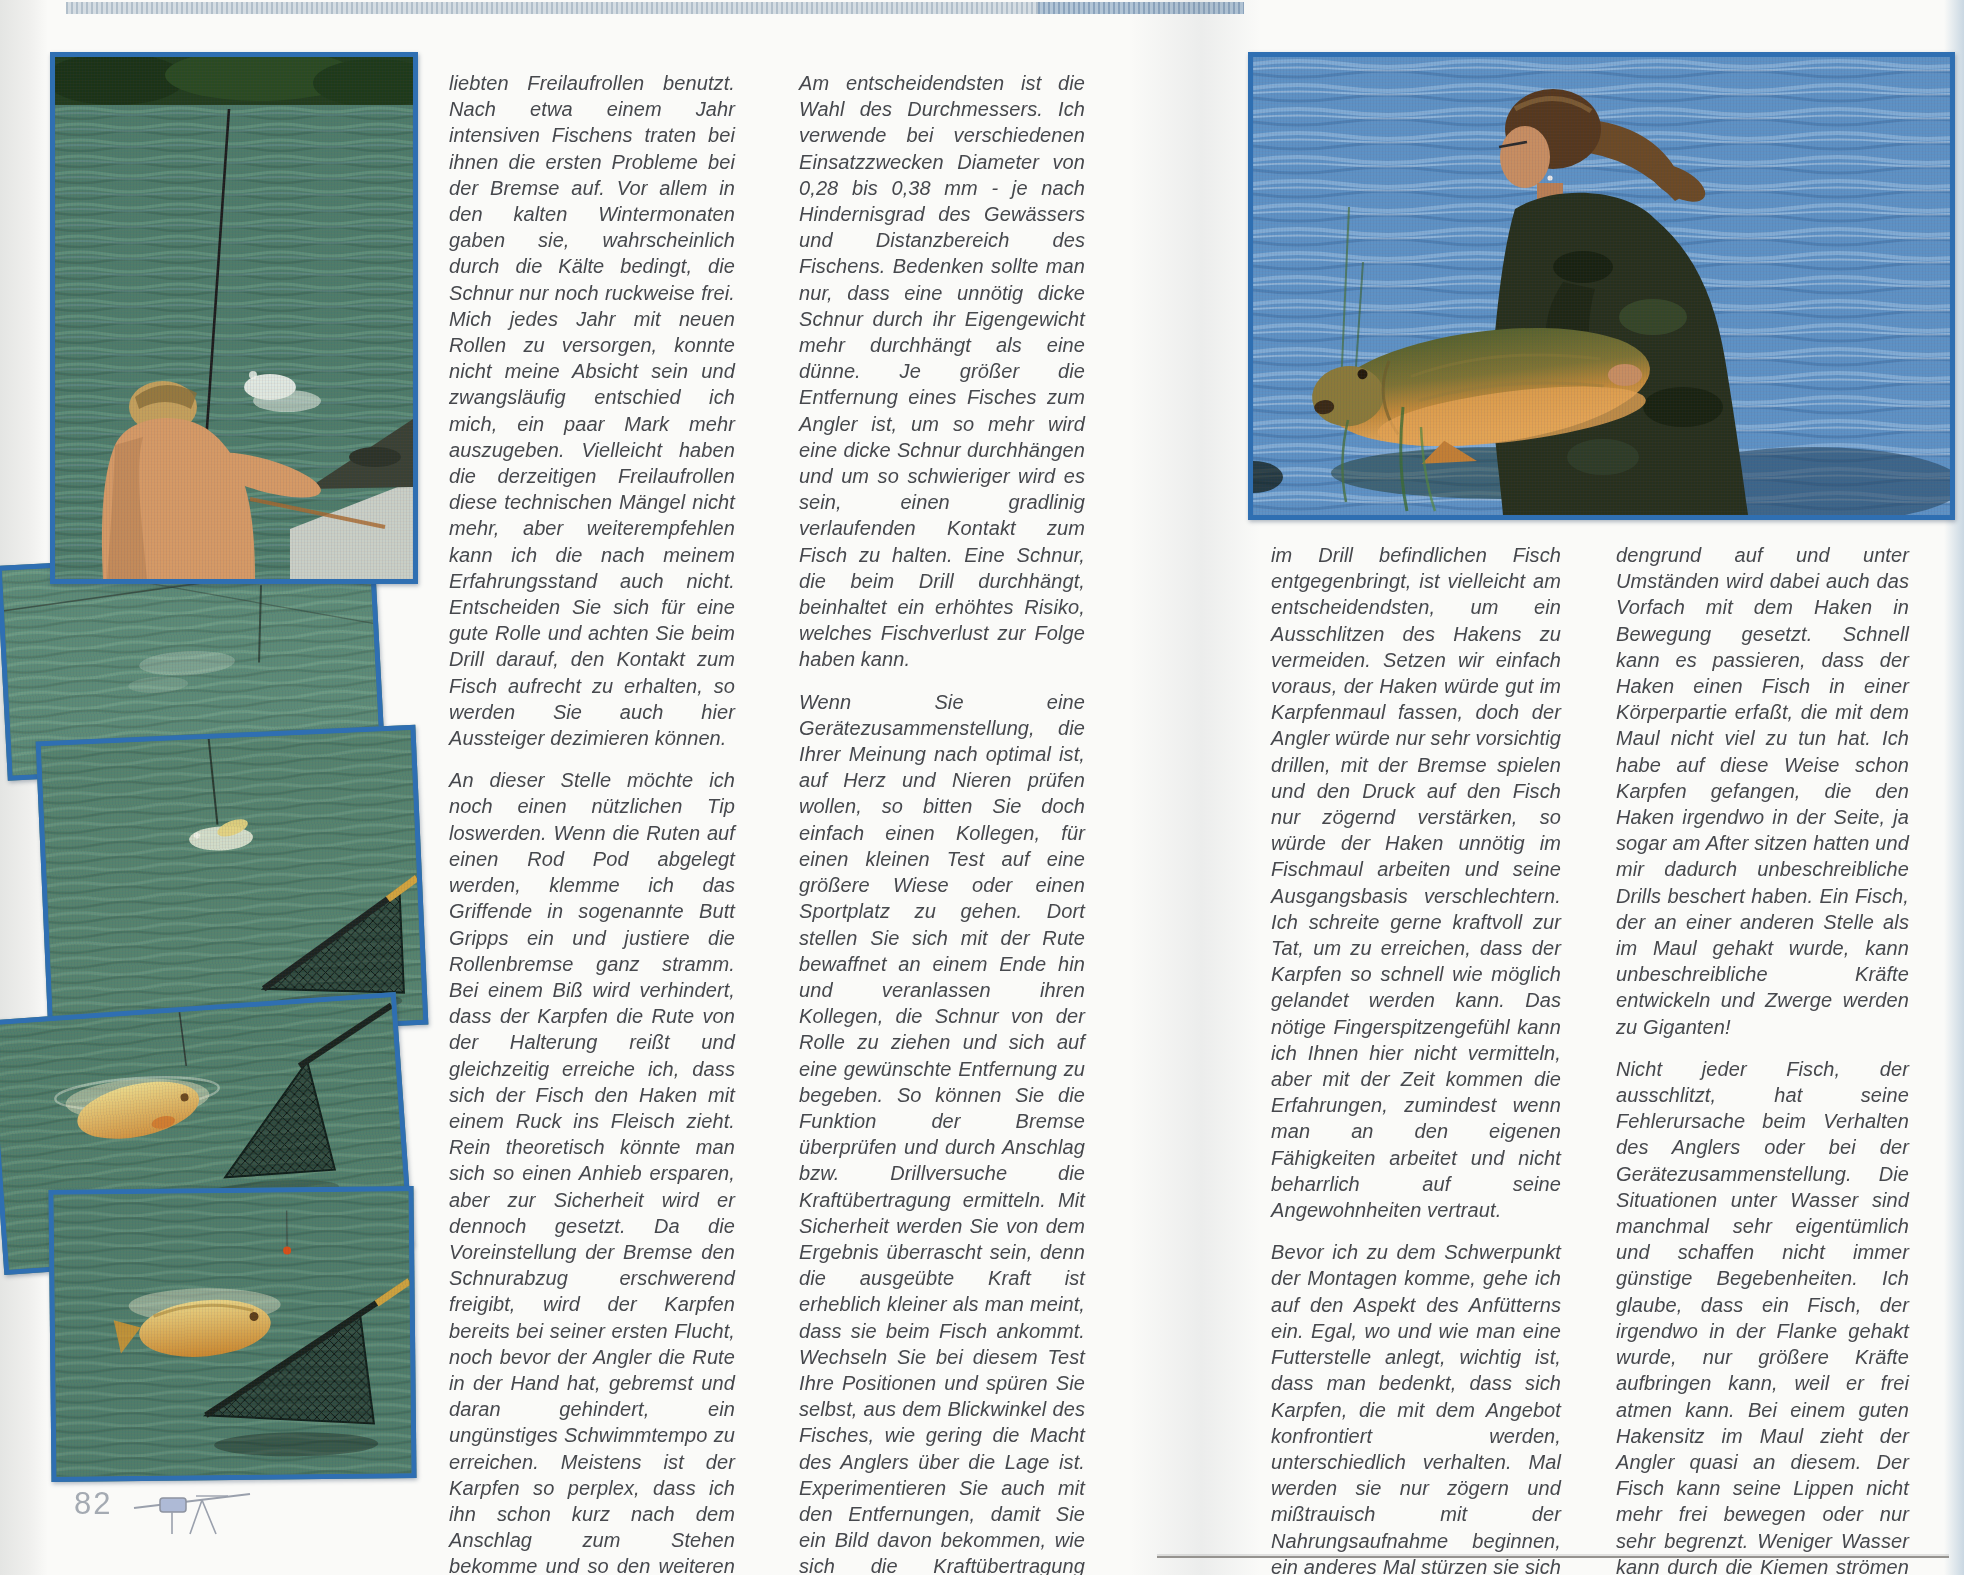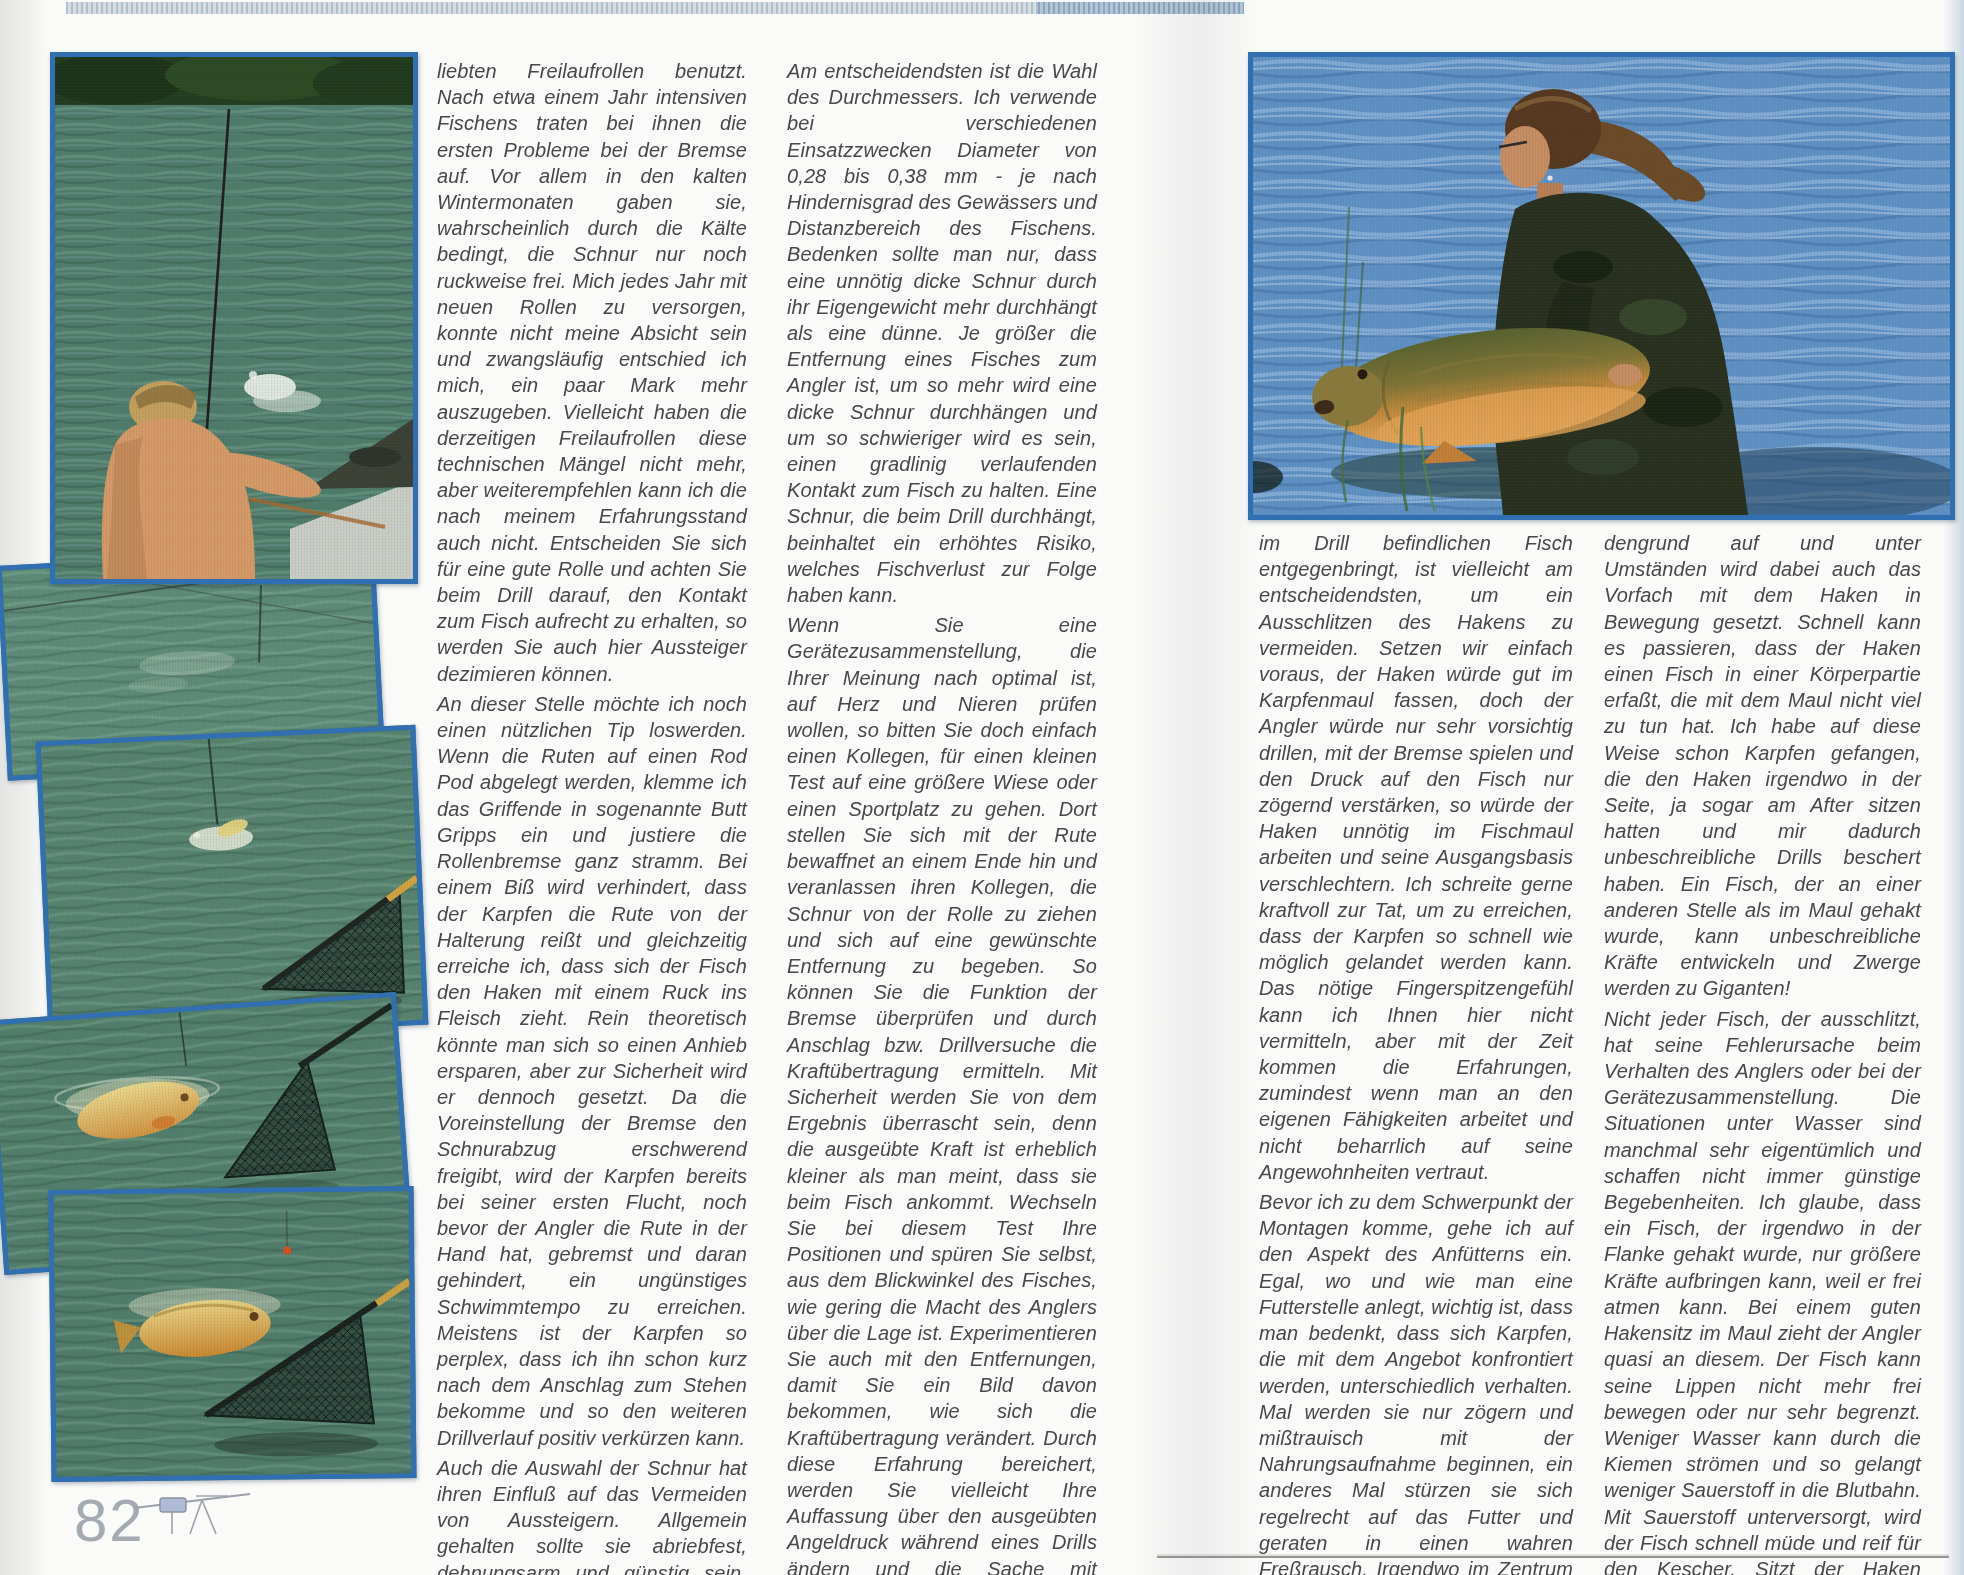--- a/index.html
+++ b/index.html
@@ -21,22 +21,22 @@
   
   .photo{position:absolute;border:5px solid #2f6fb2;box-shadow:1px 2px 4px rgba(40,60,90,.35);
          background:#4e7c6a;}
   .photo svg{display:block;}
   .half{position:absolute;inset:0;pointer-events:none;
         background:repeating-linear-gradient(90deg,rgba(30,60,130,.07) 0 1px,rgba(0,0,0,0) 1px 3px),
                    repeating-linear-gradient(0deg,rgba(190,90,60,.05) 0 1px,rgba(0,0,0,0) 1px 3px);}
   
   .col{position:absolute;width:318px;color:#46484d;font-style:italic;font-size:20px;
        line-height:26.2px;text-align:justify;letter-spacing:.1px;}
-  .col p{margin:4px;}
-  .pagenum{position:absolute;left:74px;top:1486px;font-size:60px;color:#a4aab2;
+  .col p{margin:16px;}
+  .pagenum{position:absolute;left:74px;top:1486px;font-size:31px;color:#a4aab2;
            letter-spacing:2px;}
   .sketch{position:absolute;left:132px;top:1482px;}
 </style>
 </head>
 <body>
 
 <div class="canvas">
 
   <div class="left-edge"></div>
   <div class="top-strip"></div>

